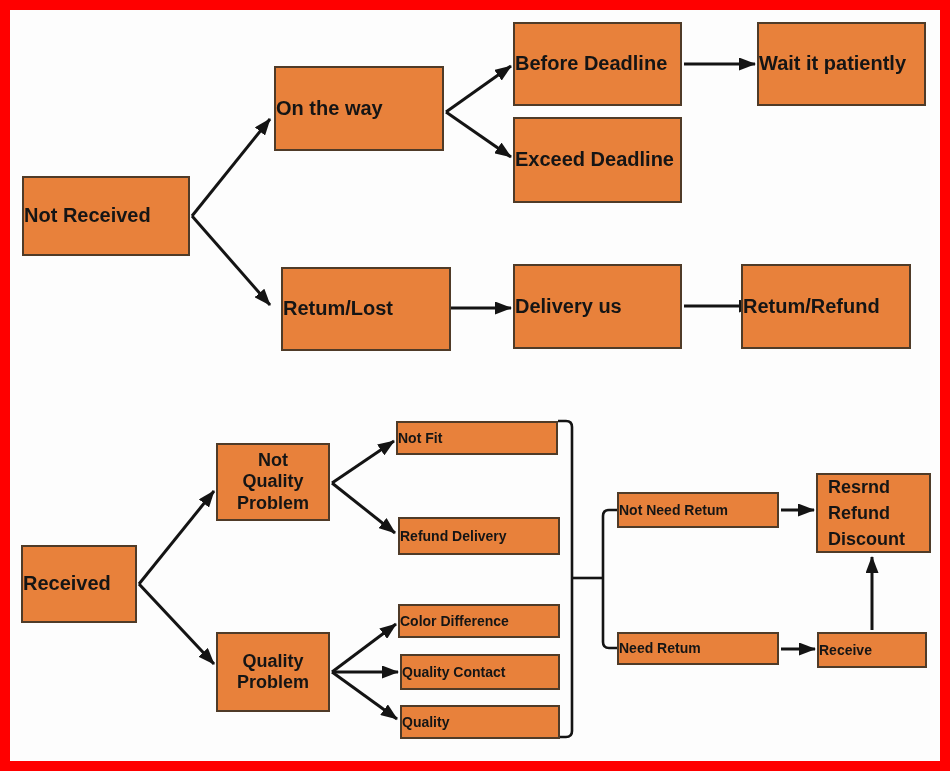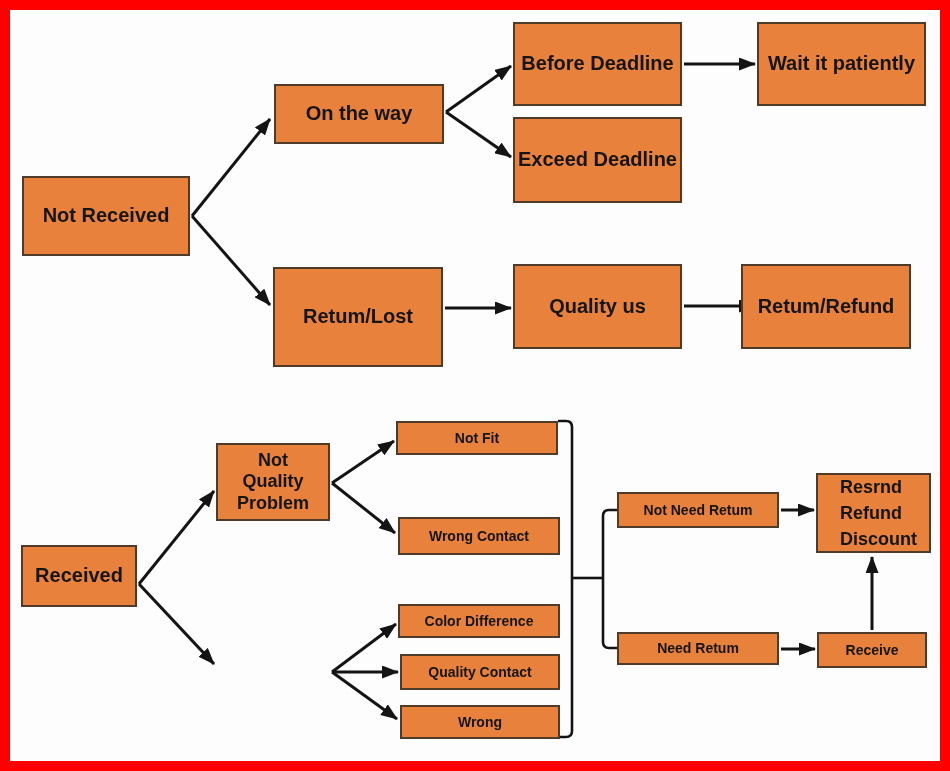--- a/index.html
+++ b/index.html
@@ -46,32 +46,31 @@
   svg.edges .head { fill: var(--line); }
 
   .node {
     position: absolute;
     background: var(--node-fill);
     border: 2px solid var(--node-border);
     color: var(--text);
     font-weight: bold;
     display: flex;
     align-items: center;
-    justify-content: center;
     text-align: center;
     line-height: 1.18;
   }
   .node.big   { font-size: 20px; }
   .node.mid   { font-size: 18px; padding: 0 16px; }
   .node.small { font-size: 14px; }
   .node.textleft {
     font-size: 18px;
     justify-content: flex-start;
     text-align: left;
-    padding-left: 22px;
+    padding-left: 10px;
     line-height: 1.45;
   }
 </style>
 </head>
 <body>
 
 <div class="stage">
   <div class="inner"></div>
 
   <svg class="edges" viewBox="0 0 950 771" xmlns="http://www.w3.org/2000/svg">
@@ -102,62 +101,65 @@
     <path class="plain" d="M617,510 L609,510 Q603,510 603,516 L603,642 Q603,648 609,648 L617,648"></path>
 
     <path class="arrow" d="M781,510 L814,510"></path>
     <path class="arrow" d="M781,649 L815,649"></path>
     <path class="arrow" d="M872,630 L872,557"></path>
   </svg>
 
   <div class="node big" style="left:22px;top:176px;width:168px;height:80px">
     <span>Not Received</span>
   </div>
-  <div class="node big" style="left:274px;top:84px;width:170px;height:60px">
+  <div class="node big" style="left:274px;top:66px;width:170px;height:85px">
     <span>On the way</span>
   </div>
   <div class="node big" style="left:513px;top:22px;width:169px;height:84px">
     <span>Before Deadline</span>
   </div>
   <div class="node big" style="left:757px;top:22px;width:169px;height:84px">
     <span>Wait it patiently</span>
   </div>
   <div class="node big" style="left:513px;top:117px;width:169px;height:86px">
     <span>Exceed Deadline</span>
   </div>
-  <div class="node big" style="left:273px;top:267px;width:170px;height:100px">
+  <div class="node big" style="left:281px;top:267px;width:170px;height:84px">
     <span>Retum/Lost</span>
   </div>
   <div class="node big" style="left:513px;top:264px;width:169px;height:85px">
-    <span>Quality us</span>
+    <span>Delivery us</span>
   </div>
   <div class="node big" style="left:741px;top:264px;width:170px;height:85px">
     <span>Retum/Refund</span>
   </div>
 
-  <div class="node big" style="left:21px;top:545px;width:116px;height:62px">
+  <div class="node big" style="left:21px;top:545px;width:116px;height:78px">
     <span>Received</span>
   </div>
   <div class="node mid" style="left:216px;top:443px;width:114px;height:78px">
     <span>Not Quality Problem</span>
   </div>
+  <div class="node mid" style="left:216px;top:632px;width:114px;height:80px">
+    <span>Quality Problem</span>
+  </div>
   <div class="node small" style="left:396px;top:421px;width:162px;height:34px">
     <span>Not Fit</span>
   </div>
   <div class="node small" style="left:398px;top:517px;width:162px;height:38px">
-    <span>Wrong Contact</span>
+    <span>Refund Delivery</span>
   </div>
   <div class="node small" style="left:398px;top:604px;width:162px;height:34px">
     <span>Color Difference</span>
   </div>
   <div class="node small" style="left:400px;top:654px;width:160px;height:36px">
     <span>Quality Contact</span>
   </div>
   <div class="node small" style="left:400px;top:705px;width:160px;height:34px">
-    <span>Wrong</span>
+    <span>Quality</span>
   </div>
 
   <div class="node small" style="left:617px;top:492px;width:162px;height:36px">
     <span>Not Need Retum</span>
   </div>
   <div class="node textleft" style="left:816px;top:473px;width:115px;height:80px">
     <span>Resrnd Refund Discount</span>
   </div>
   <div class="node small" style="left:617px;top:632px;width:162px;height:33px">
     <span>Need Retum</span>

